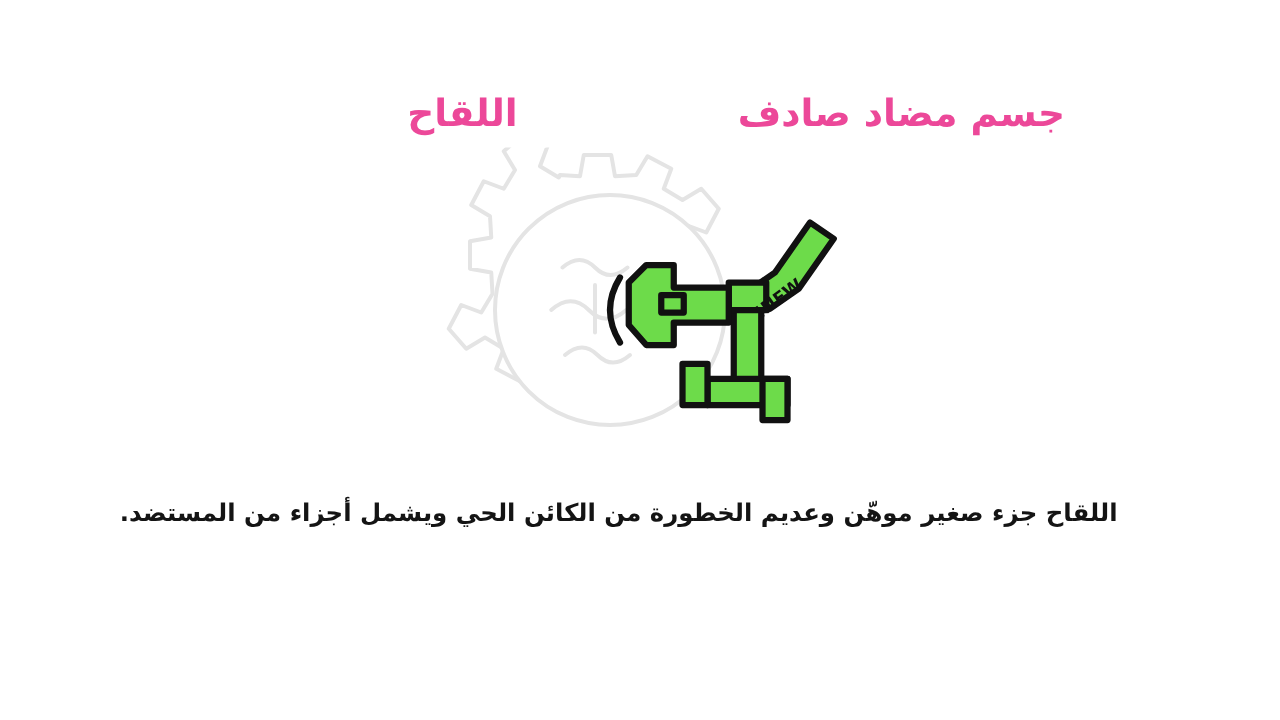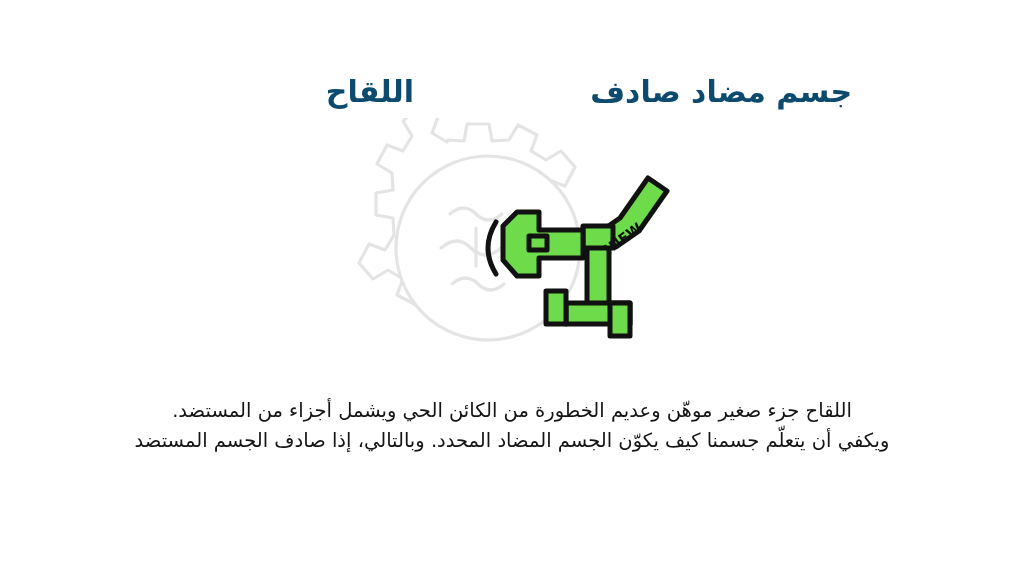--- a/index.html
+++ b/index.html
@@ -17,21 +17,21 @@
   }
 
   
   .label {
     position: absolute;
     font-size: 30px;
     font-weight: 700;
     white-space: nowrap;
     direction: rtl;
     unicode-bidi: isolate;
-    color: #0c4a6e;
+    color: #ec4899;
     letter-spacing: 0px;
   }
   #label-antibody {
     top: 74px;
     left: 592px;
     width: 260px;
     text-align: center;
   }
   #label-vaccine {
     top: 74px;
@@ -58,21 +58,21 @@
   #caption {
     position: absolute;
     top: 396px;
     left: 130px;
     width: 764px;
     text-align: center;
     direction: rtl;
     unicode-bidi: isolate;
     font-size: 19.5px;
     line-height: 30px;
-    font-weight: 400;
+    font-weight: 700;
     color: #141414;
   }
   #caption .line {
     display: block;
     white-space: nowrap;
   }
 
   
   #bottom-band {
     position: absolute;
@@ -128,16 +128,15 @@
       <path d="M229 118 l18 0 0 14 -18 0 z" fill="#6ddb4a"></path>
       <path d="M196 104 q-16 26 0 52" fill="none" stroke="#111111" stroke-width="5"></path>
     </g>
 
     <text x="343" y="112" transform="rotate(-36 343 112)" font-family="DejaVu Sans, sans-serif" font-size="14" font-weight="700" fill="#111111">NEW!</text>
   </svg>
 </div>
 
 <div id="caption">
   <span class="line">اللقاح جزء صغير موهّن وعديم الخطورة من الكائن الحي ويشمل أجزاء من المستضد.</span>
-  <span class="line">ويكفي أن يتعلّم جسمنا كيف يكوّن الجسم المضاد المحدد. وبالتالي، إذا صادف الجسم المستضد</span>
 </div>
 
 <div id="bottom-band"></div>
 
 </body></html>

